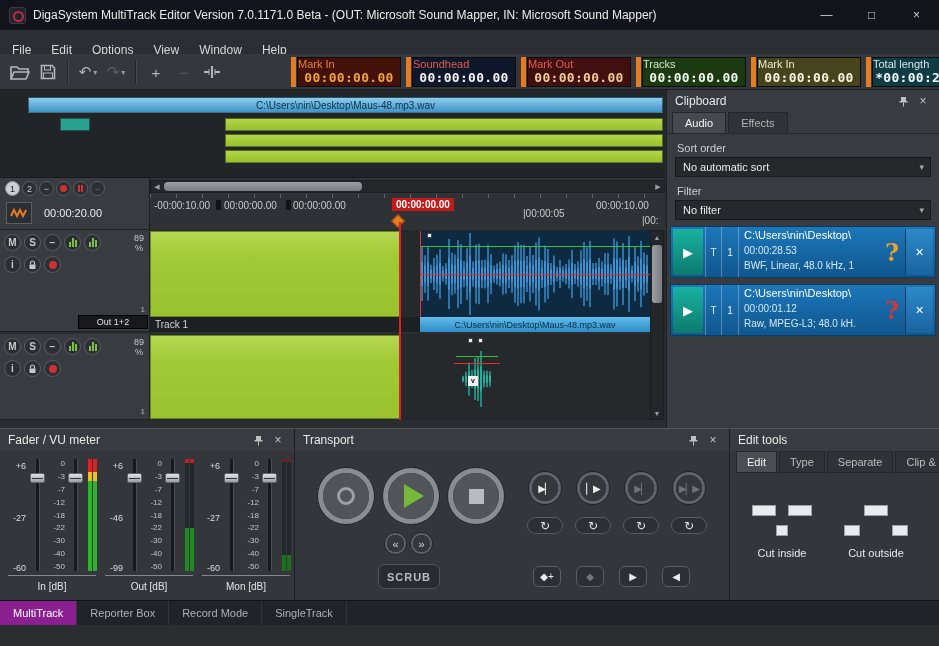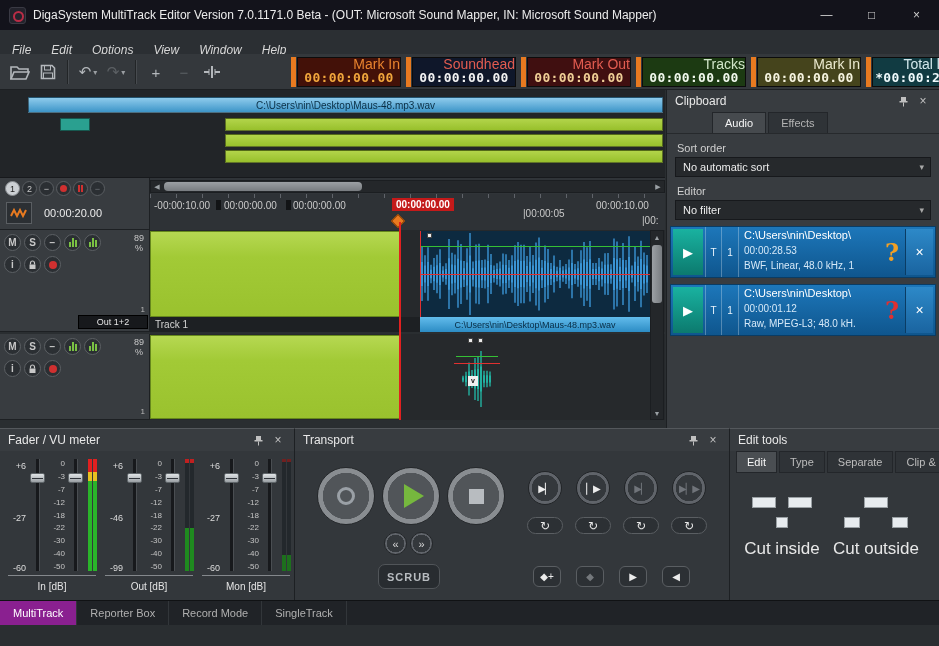--- a/index.html
+++ b/index.html
@@ -8,34 +8,34 @@
 
   
   .titlebar{position:absolute;left:0;top:0;width:100%;height:30px;background:#13131b;display:flex;align-items:center;}
   .app-icon{width:17px;height:17px;margin:0 7px 0 9px;border-radius:3px;background:#23232c;border:1px solid #3a3a44;position:relative;flex:none;}
   .app-icon::after{content:"";position:absolute;left:3px;top:3px;width:7px;height:7px;border:2px solid #b92d46;border-radius:50%;}
   .window-title{color:#ececec;font-size:12px;white-space:nowrap;}
   .win-controls{margin-left:auto;display:flex;height:100%;}
   .win-btn{width:45px;height:100%;display:flex;align-items:center;justify-content:center;color:#cfcfcf;font-size:12px;}
 
   
-  .menubar{position:absolute;left:0;top:30px;width:100%;height:40px;background:#2b2f33;border-bottom:1px solid #1d2023;display:flex;align-items:stretch;color:#d8d8d8;font-size:12px;padding-left:2px;font-style:italic;}
+  .menubar{position:absolute;left:0;top:30px;width:100%;height:40px;background:#2b2f33;border-bottom:1px solid #1d2023;display:flex;align-items:stretch;color:#d8d8d8;font-size:12px;padding-left:2px;}
   .menu-item{padding:0 10px;display:flex;align-items:center;}
 
   
   .toolbar{position:absolute;left:0;top:54px;width:100%;height:36px;background:#34383c;border-bottom:1px solid #1d2023;}
   .tb-icons{position:absolute;left:6px;top:0;height:36px;display:flex;align-items:center;}
   .tool-btn{min-width:24px;height:28px;display:flex;align-items:center;justify-content:center;color:#b4b8bc;font-size:15px;margin:0 2px;}
   .tool-btn.dim{color:#5c6064;}
   .tool-btn .dd{font-size:8px;margin-left:2px;color:#9a9ea2;}
   .tool-sep{width:2px;height:24px;border-left:1px solid #222527;border-right:1px solid #474b4f;margin:0 5px;}
   .displays{position:absolute;left:286px;top:3px;display:flex;height:30px;}
   .disp-sep{width:5px;height:30px;background:#e87a20;margin-left:5px;flex:none;}
   .disp{width:104px;height:30px;margin-left:1px;border:1px solid #0c0c0c;display:flex;flex-direction:column;justify-content:center;flex:none;}
-  .disp-label{font-size:14px;line-height:11px;text-align:right;}
+  .disp-label{font-size:11px;line-height:11px;text-align:left;}
   .disp-value{font-size:13px;line-height:15px;font-weight:bold;text-align:center;font-family:"DejaVu Sans Mono",monospace;letter-spacing:.3px;white-space:nowrap;}
   .disp0{background:#431108}.disp0 .disp-label{color:#e8832e}.disp0 .disp-value{color:#f0a63c}
   .disp1{background:#0f172a}.disp1 .disp-label{color:#e25c50}.disp1 .disp-value{color:#f2f2f2}
   .disp2{background:#400f10}.disp2 .disp-label{color:#e25c50}.disp2 .disp-value{color:#f0cf96}
   .disp3{background:#1c3a12}.disp3 .disp-label{color:#d2e6ca}.disp3 .disp-value{color:#f0f8ec}
   .disp4{background:#45441c}.disp4 .disp-label{color:#ecead0}.disp4 .disp-value{color:#f6f4e0}
   .disp5{background:#113b42}.disp5 .disp-label{color:#d2e8ec}.disp5 .disp-value{color:#effafc}
 
   
   .overview{position:absolute;left:0;top:90px;width:665px;height:88px;background:#222528;border-bottom:1px solid #17191c;}
@@ -101,21 +101,21 @@
   .vs-thumb{position:absolute;left:1px;top:14px;width:10px;height:58px;background:linear-gradient(90deg,#9ca0a4,#787c80);border-radius:3px;}
   .playhead{position:absolute;left:399px;top:222px;width:2px;height:198px;background:#e02020;}
 
   
   .clipboard{position:absolute;left:666px;top:90px;width:273px;height:338px;background:#383c40;border-left:1px solid #1d2023;}
   .p-header{height:22px;display:flex;align-items:center;padding:0 8px;color:#e8e8e8;font-size:12px;}
   .p-sp{flex:1;}
   .p-icon{width:16px;height:16px;display:flex;align-items:center;justify-content:center;color:#c0c0c0;font-size:12px;margin-left:4px;}
   .cb-tabs{display:flex;padding-left:5px;height:22px;border-bottom:1px solid #26292c;}
   .cb-tab{padding:0 12px;display:flex;align-items:center;font-size:11px;color:#b4b4b4;background:#2f3337;border:1px solid #23262a;border-bottom:none;margin-right:2px;}
-  .cb-tab.active{background:#464a4e;color:#f4f4f4;margin-left:40px;}
+  .cb-tab.active{background:#464a4e;color:#f4f4f4;}
   .cb-label{margin:8px 0 3px 10px;font-size:11px;color:#cfcfcf;}
   .cb-select{margin:0 8px;height:20px;background:#26292c;border:1px solid #17191c;display:flex;align-items:center;padding:0 7px;font-size:11px;color:#ececec;position:relative;}
   .cb-select .dd{position:absolute;right:6px;top:4px;color:#a8a8a8;font-size:9px;}
   .cb-item{margin:6px 3px 0 3px;height:52px;background:linear-gradient(#1d77ba,#0f568e);border:1px solid #0a3c64;display:flex;align-items:stretch;}
   .cb-play{width:30px;margin:2px;background:linear-gradient(#19b2a0,#0c7a6e);display:flex;align-items:center;justify-content:center;color:#fff;font-size:13px;flex:none;}
   .cb-col{width:17px;display:flex;align-items:center;justify-content:center;color:#eaf4fc;font-size:10px;border-right:1px solid rgba(255,255,255,.28);flex:none;}
   .cb-col.first{border-left:1px solid rgba(255,255,255,.28);}
   .cb-text{flex:1;min-width:0;padding:1px 5px;color:#fff;font-size:10px;line-height:15px;overflow:hidden;white-space:nowrap;}
   .cb-text .l1{font-size:11px;}
   .cb-text .l2,.cb-text .l3{color:#d6e9f8;}
@@ -165,21 +165,21 @@
   .sr1{left:89px}.sr2{left:115px}
   .scrub-btn{position:absolute;left:83px;top:113px;width:62px;height:25px;border-radius:7px;background:#282c30;border:1px solid #515559;color:#b8bcc0;font-size:11px;font-weight:bold;letter-spacing:1px;display:flex;align-items:center;justify-content:center;}
   .dbtn{position:absolute;top:115px;width:28px;height:21px;border-radius:6px;background:#2c3034;border:1px solid #5a5e62;color:#ececec;display:flex;align-items:center;justify-content:center;font-size:10px;}
   .db1{left:238px}.db2{left:281px}.db3{left:324px}.db4{left:367px}
   .dbtn.dim{color:#74787c;}
 
   
   .et-tabs{position:absolute;left:6px;top:0;height:22px;display:flex;}
   .et-tab{padding:0 10px;display:flex;align-items:center;font-size:11px;color:#bcbcbc;background:#2f3337;border:1px solid #23262a;margin-right:2px;white-space:nowrap;}
   .et-tab.active{background:#4a4e52;color:#f6f6f6;}
-  .et-btn{position:absolute;top:32px;width:92px;height:82px;display:flex;flex-direction:column;align-items:center;justify-content:flex-end;color:#e8e8e8;font-size:17px;padding-bottom:6px;}
+  .et-btn{position:absolute;top:32px;width:92px;height:82px;display:flex;flex-direction:column;align-items:center;justify-content:flex-end;color:#e8e8e8;font-size:11px;padding-bottom:6px;}
   .etb1{left:6px}.etb2{left:100px}
   .cut-icon{position:relative;width:64px;height:42px;margin-bottom:6px;}
   .cut-icon i{position:absolute;background:#e8ecef;border:1px solid #9aa0a4;display:block;}
 
   
   .view-tabs{position:absolute;left:0;top:600px;width:100%;height:25px;background:#202327;border-top:1px solid #101214;display:flex;}
   .vtab{padding:0 13px;display:flex;align-items:center;font-size:11px;color:#b0b0b0;border-right:1px solid #32363a;}
   .vtab.active{background:#8a2090;color:#fff;}
   .statusbar{position:absolute;left:0;top:625px;width:100%;height:21px;background:#2b2f33;border-top:1px solid #17191c;display:flex;align-items:center;font-size:11px;color:#cacaca;}
   .st-ready{padding-left:9px;}
@@ -464,21 +464,21 @@
     </div>
     <div class="cb-tabs">
       <span class="cb-tab active">Audio</span>
       <span class="cb-tab">Effects</span>
     </div>
     <div class="cb-label">Sort order</div>
     <div class="cb-select">
       <span>No automatic sort</span>
       <span class="dd">▾</span>
     </div>
-    <div class="cb-label">Editor</div>
+    <div class="cb-label">Filter</div>
     <div class="cb-select">
       <span>No filter</span>
       <span class="dd">▾</span>
     </div>
 
     <div class="cb-item">
       <span class="cb-play">▶</span>
       <span class="cb-col first">T</span>
       <span class="cb-col">1</span>
       <div class="cb-text">

